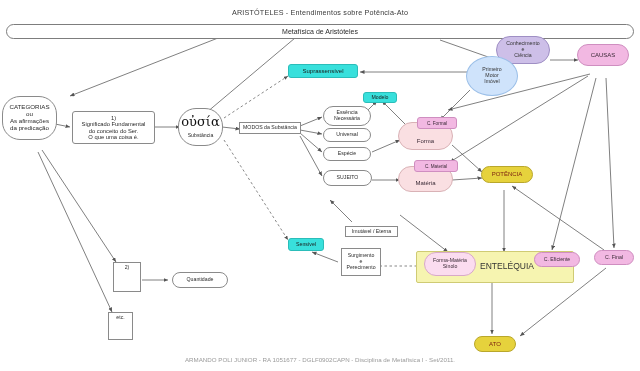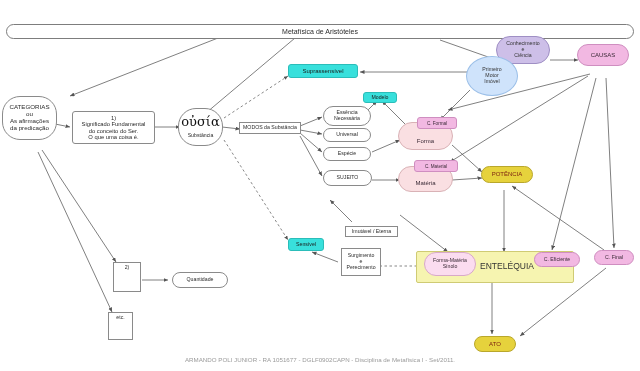--- a/index.html
+++ b/index.html
@@ -33,20 +33,21 @@
   .yellow{background:#f6f4b0;border:1px solid #cfcb74;color:#333;}
   .plain{background:#fff;border:1px solid #8a8a8a;}
   .tag{position:absolute;font-size:4.6px;padding:1px 3px;border-radius:3px;}
   .gk{display:block;}
 </style>
 </head>
 <body>
 
 <div id="canvas">
 
+  <div class="title" style="left:0;top:8px;">ARISTÓTELES - Entendimentos sobre Potência-Ato</div>
 
   <svg class="edges" viewBox="0 0 640 371">
     <defs>
       <marker id="ah" markerWidth="7" markerHeight="7" refX="6" refY="2.6" orient="auto" markerUnits="strokeWidth">
         <path d="M0,0 L6,2.6 L0,5.2 z" fill="#555"></path>
       </marker>
     </defs>
     <g stroke="#555" stroke-width="0.75" fill="none" marker-end="url(#ah)">
 
       <path d="M218,38 L70,96"></path>

